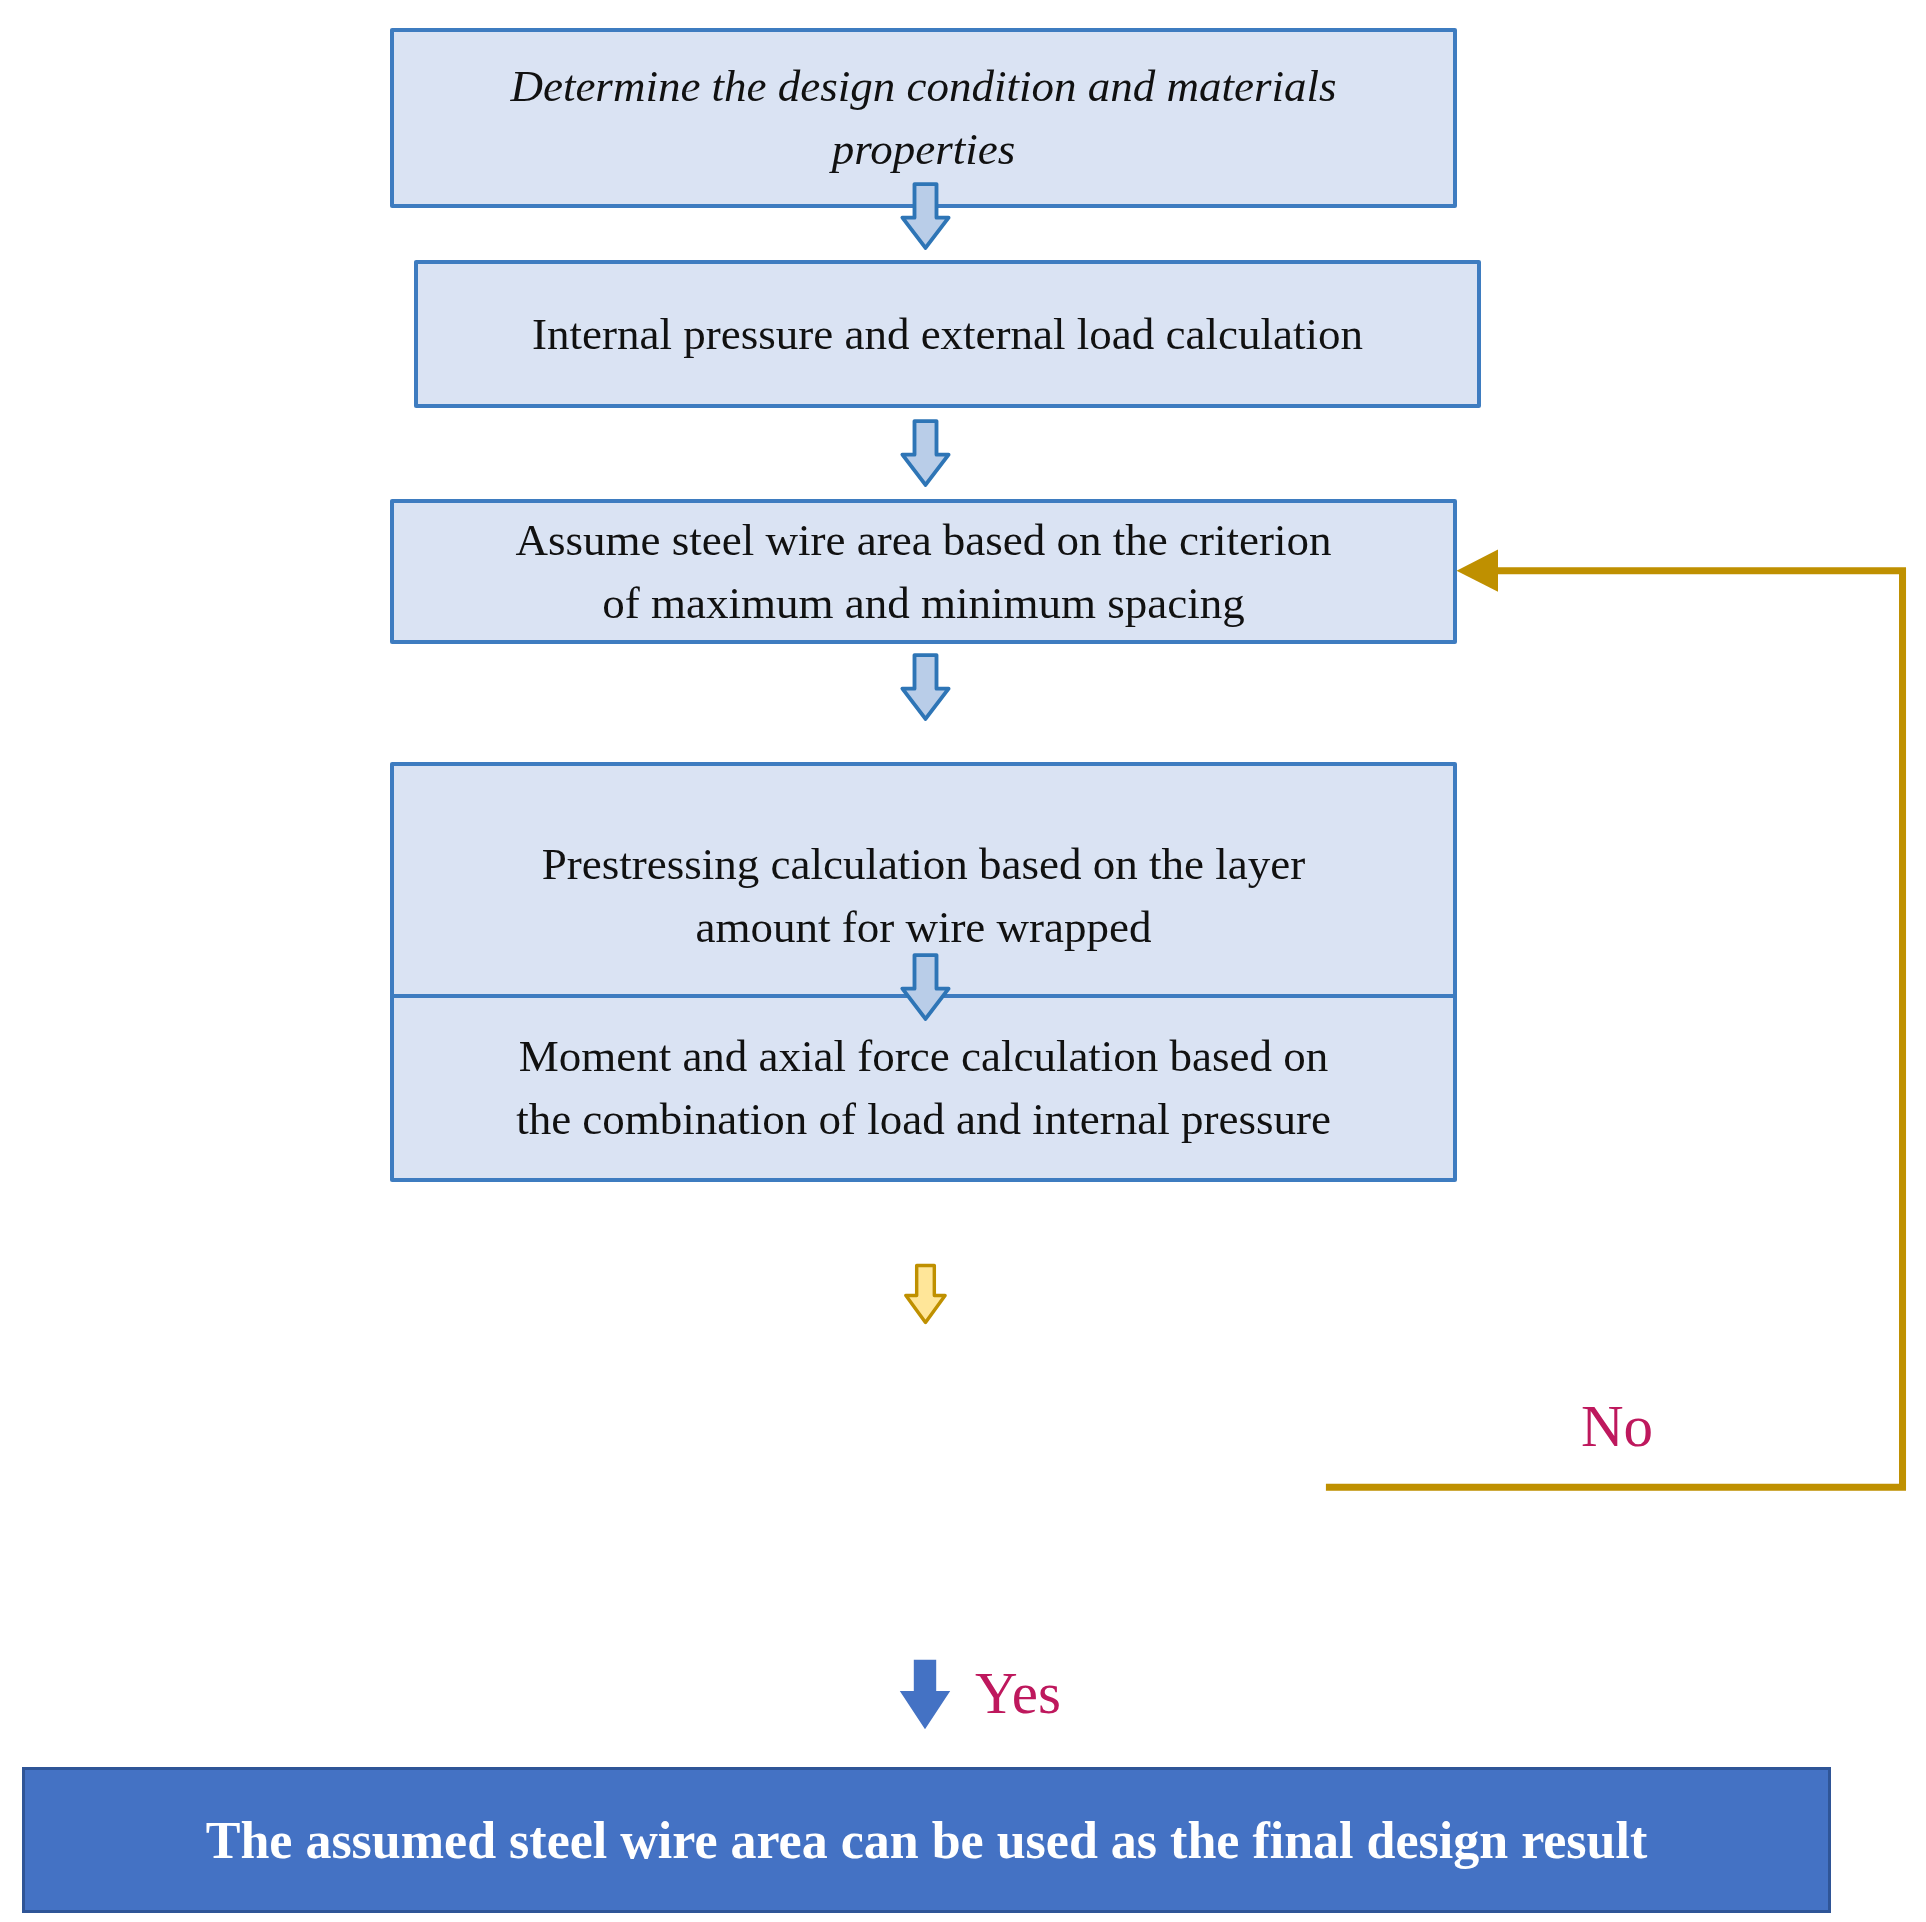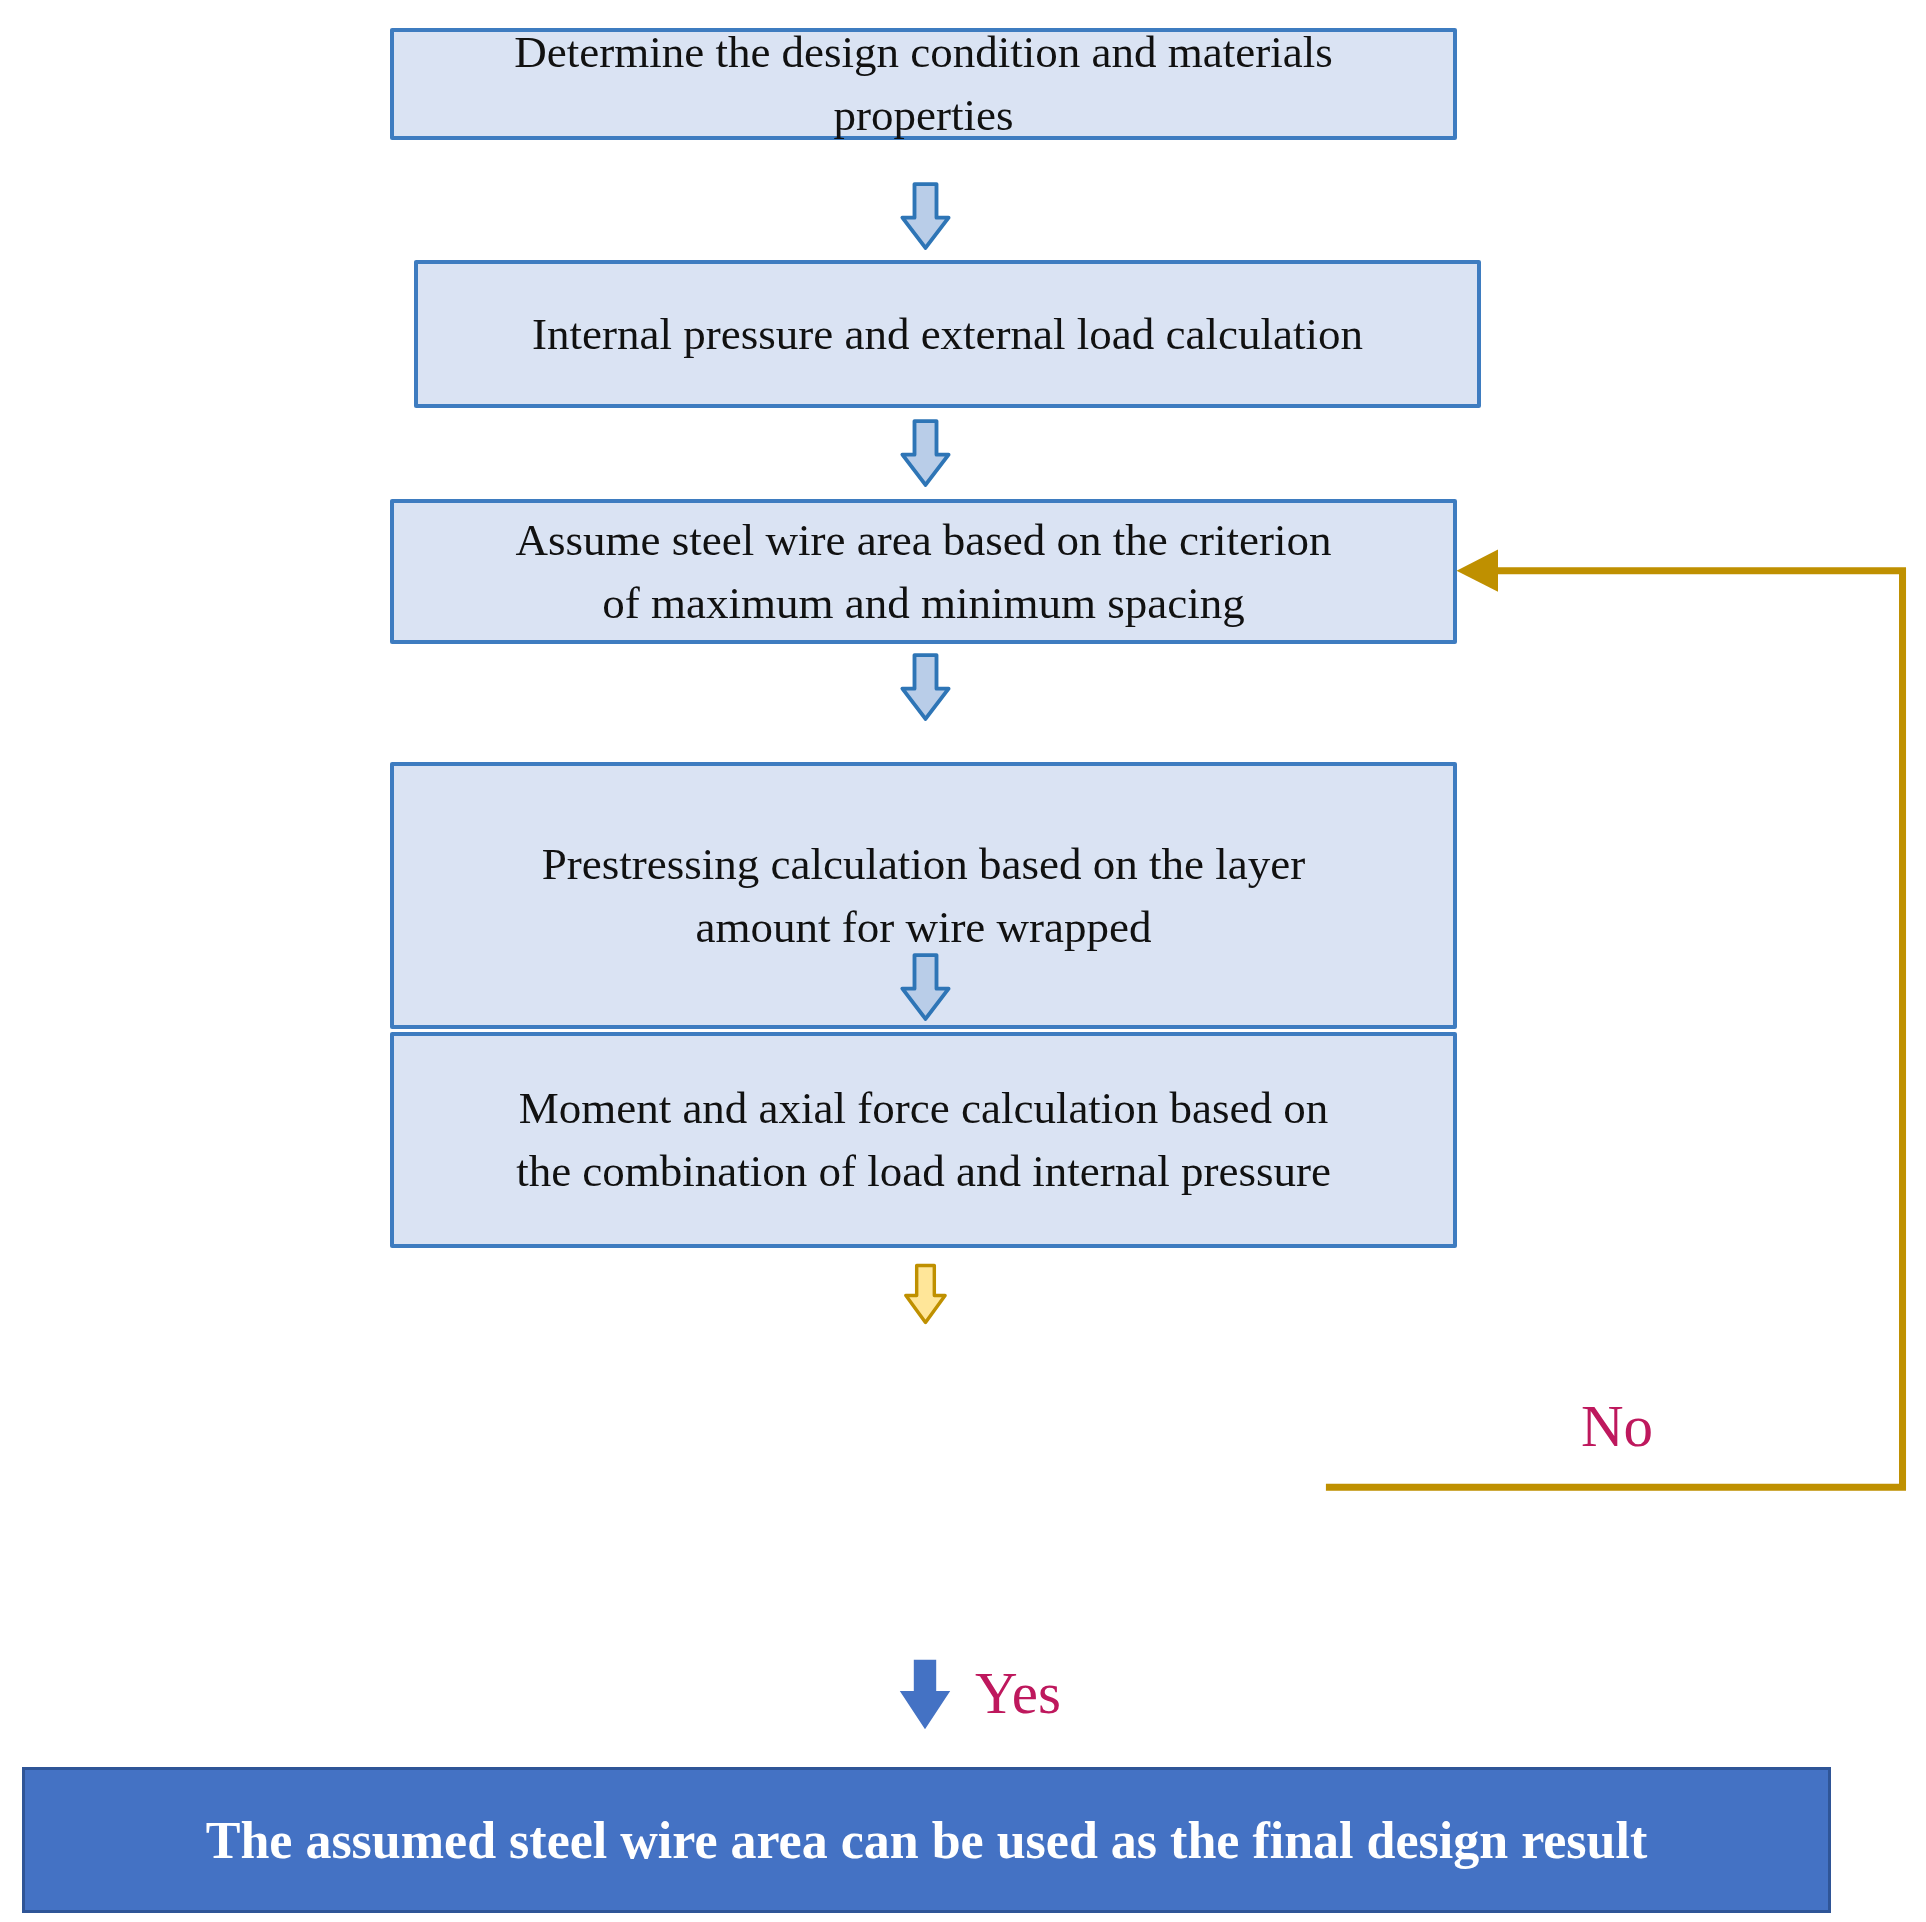--- a/index.html
+++ b/index.html
@@ -68,32 +68,32 @@
     font-size:52px;
     font-weight:bold;
     margin-top:18px;
   }
 </style>
 </head>
 <body>
 
 <div id="stage" style="--box-fill: #dae3f3; --box-border: #3e7cc0; --arrow-fill: #b9cde8; --arrow-border: #2e75b6; --yellow-arrow-fill: #ffe699; --decision-fill: #ffd966; --gold: #bf9000; --accent: #4472c4; --banner-border: #2f5597; --banner-text: #ffffff;">
 
-  <div class="pbox" style="top:28px;height:112px;">Determine the design condition and materials
+  <div class="pbox" style="top:28px;height:180px;font-style:italic;">Determine the design condition and materials
 properties</div>
 
   <div class="pbox" style="top:260px;height:148px;margin-left:24px;">Internal pressure and external load calculation</div>
 
   <div class="pbox" style="top:499px;height:145px;">Assume steel wire area based on the criterion
 of maximum and minimum spacing</div>
 
   <div class="pbox" style="top:762px;height:267px;">Prestressing calculation based on the layer
 amount for wire wrapped</div>
 
-  <div class="pbox" style="top:1032px;height:216px;">Moment and axial force calculation based on
+  <div class="pbox" style="top:994px;height:188px;">Moment and axial force calculation based on
 the combination of load and internal pressure</div>
 
   <svg class="arrow" style="left:898px;top:181px;" width="55" height="70" viewBox="0 0 100 126">
     <path class="blk-fill" d="M30 5 H70 V66 H92 L50 121 L8 66 H30 Z"></path>
   </svg>
 
   <svg class="arrow" style="left:898px;top:418px;" width="55" height="70" viewBox="0 0 100 126">
     <path class="blk-fill" d="M30 5 H70 V66 H92 L50 121 L8 66 H30 Z"></path>
   </svg>
 

